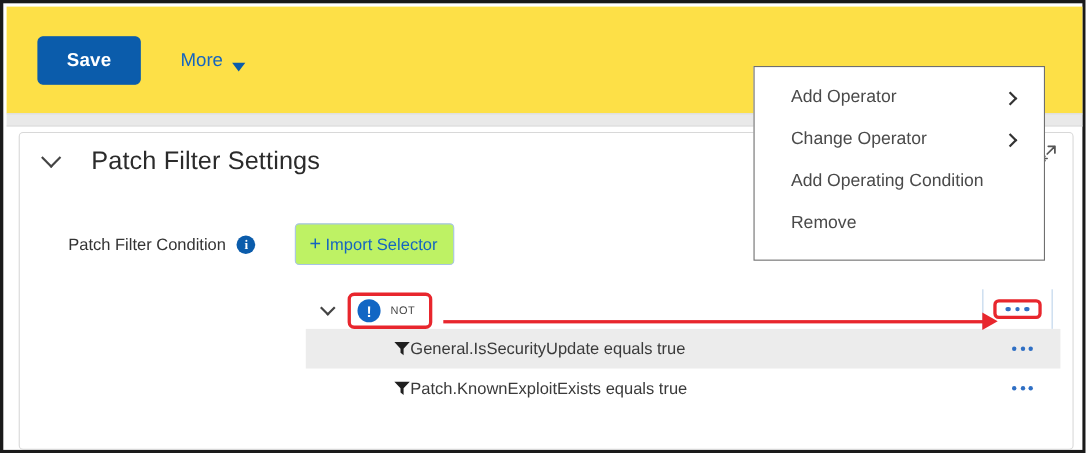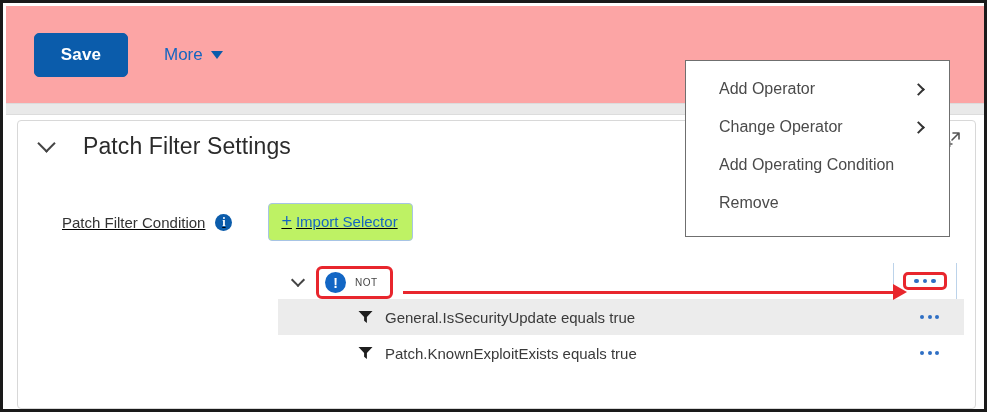--- a/index.html
+++ b/index.html
@@ -18,21 +18,21 @@
     background: #ffffff;
     border: 3px solid #1a1a1a;
     overflow: hidden;
   }
 
   
   #toolbar {
     position: absolute;
     left: 3px; top: 3px;
     width: 981px; height: 97px;
-    background: #fca5a5;
+    background: #fde047;
     display: flex;
     align-items: center;
     padding-left: 28px;
   }
   #save-btn {
     background: #0b5cab;
     color: #ffffff;
     border: 1px solid #0b5cab;
     border-radius: 5px;
     font-size: 17px;
@@ -42,21 +42,21 @@
     cursor: pointer;
     letter-spacing: .2px;
     font-family: "Liberation Sans", sans-serif;
   }
   #more-btn {
     margin-left: 36px;
     color: #1565c0;
     font-size: 17px;
     cursor: pointer;
     display: flex;
-    align-items: center;
+    align-items: flex-end;
     gap: 8px;
   }
   .caret-down {
     width: 0; height: 0;
     border-left: 6px solid transparent;
     border-right: 6px solid transparent;
     border-top: 8px solid #0b5cab;
   }
 
   
@@ -100,21 +100,20 @@
     font-weight: 400;
     letter-spacing: .1px;
   }
 
   
   #cond-row {
     position: absolute;
     left: 44px; top: 82px;
     display: flex;
     align-items: center;
-    text-decoration: underline;
   }
   #cond-label {
     font-size: 15px;
     color: #333;
   }
   #info-icon {
     margin-left: 10px;
     width: 17px; height: 17px;
     border-radius: 50%;
     background: #0b5cab;
@@ -201,21 +200,21 @@
   }
   .not-text {
     font-size: 10px;
     color: #444;
     letter-spacing: .5px;
   }
 
   .filter-label {
     display: flex;
     align-items: center;
-    gap: 12px;
+    gap: 0;
     padding-left: 80px;
     font-size: 15px;
     color: #3a3a3a;
   }
   .funnel {
     width: 15px; height: 14px;
     flex: none;
   }
 
   

